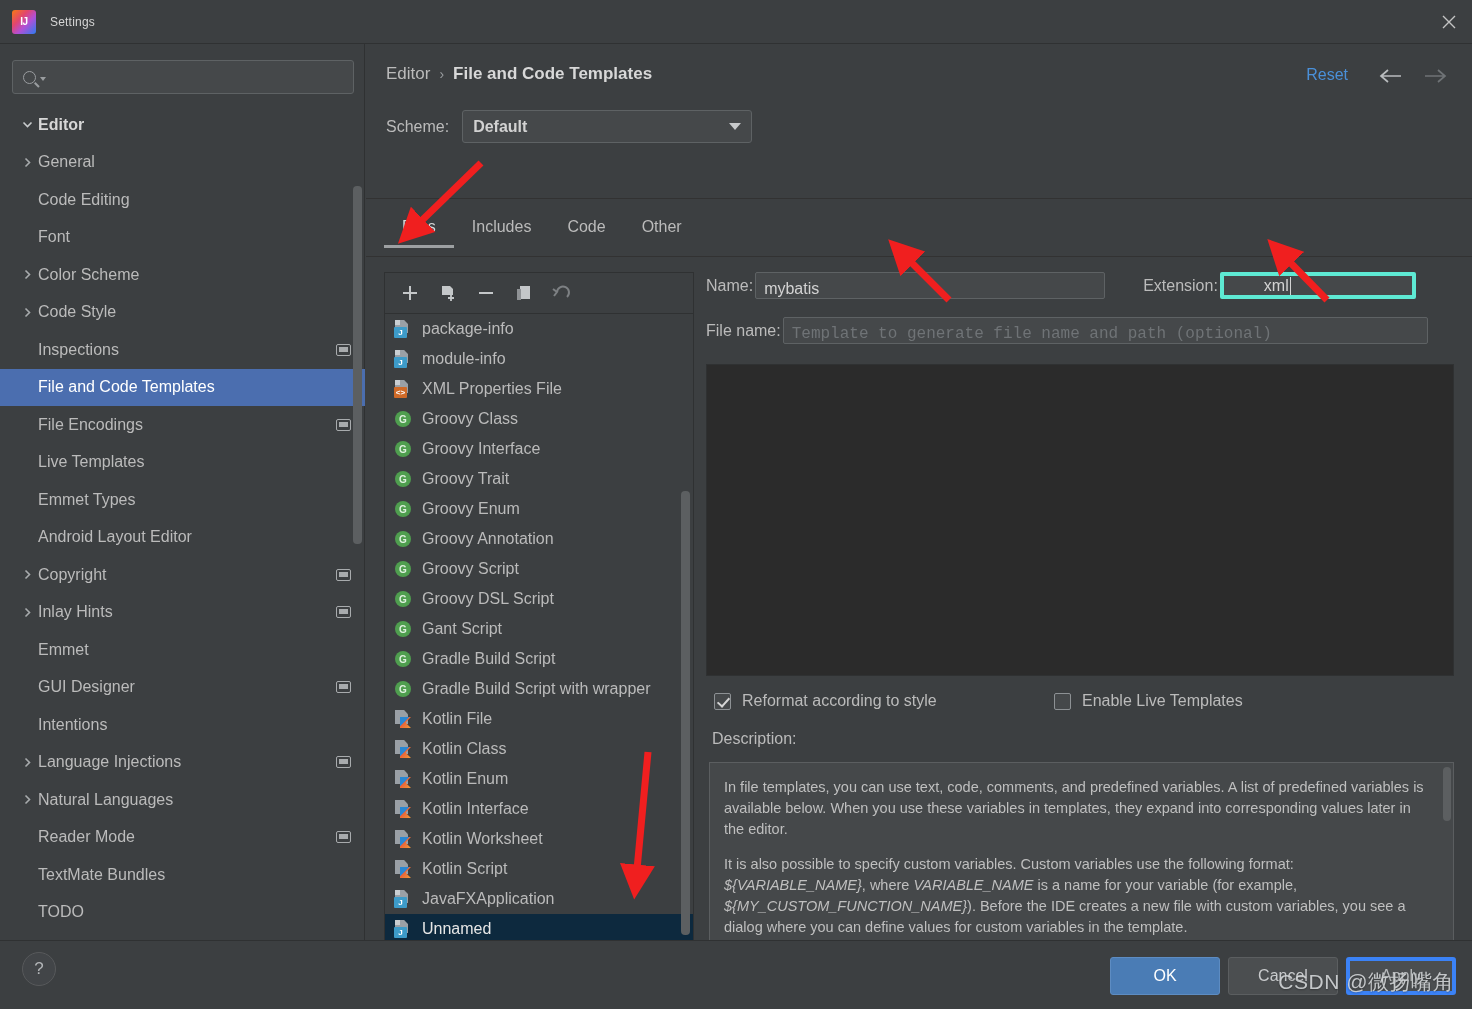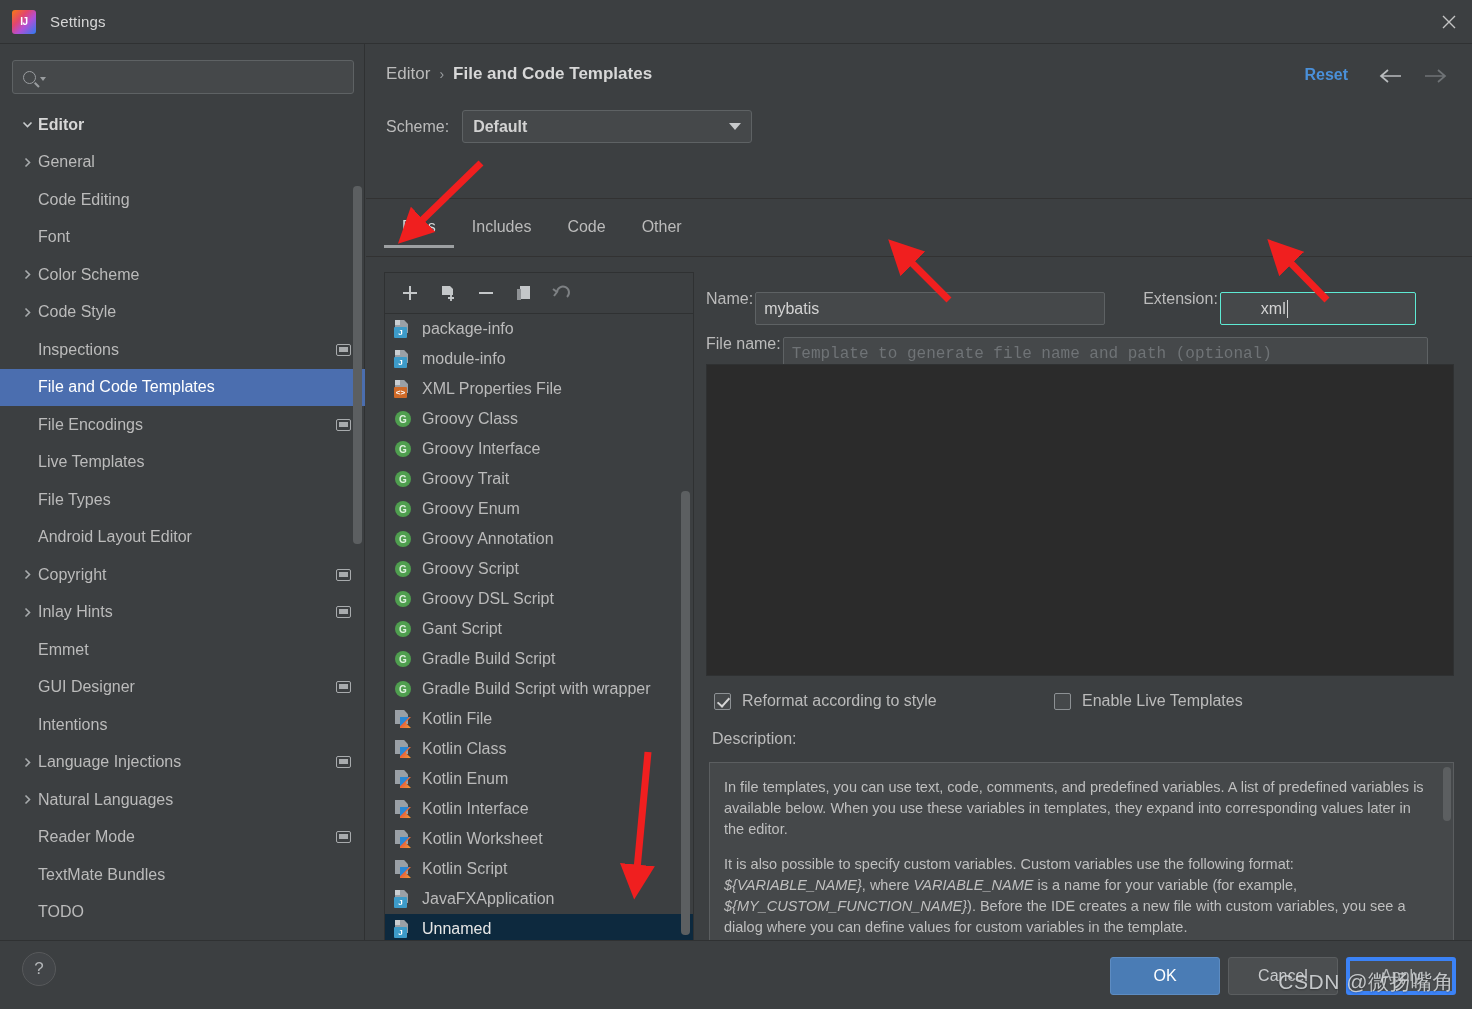--- a/index.html
+++ b/index.html
@@ -22,21 +22,21 @@
     width: 24px; height: 24px; margin-left: 12px; border-radius: 3px;
     background: linear-gradient(135deg,#f97a12 0%,#e2466e 35%,#b44fd4 60%,#2b7cf0 100%);
     position: relative; flex: none;
   }
   .ij-logo::after {
     content: "IJ"; position: absolute; inset: 0; color: #fff;
     font-size: 10px; font-weight: bold; display: flex;
     align-items: center; justify-content: center; letter-spacing: -0.5px;
   }
   .title-text {
-    margin-left: 14px; font-size: 15px; color: #d6d6d6; letter-spacing: .2px;
+    margin-left: 14px; font-size: 12px; color: #d6d6d6; letter-spacing: .2px;
   }
   .close-btn {
     position: absolute; right: 0; top: 0; width: 46px; height: 44px;
     display: flex; align-items: center; justify-content: center;
     color: #c4c4c4; cursor: pointer;
   }
 
   
   .sidebar {
     position: absolute; left: 0; top: 44px; width: 365px; height: 896px;
@@ -94,21 +94,21 @@
     background: #3c3f41;
   }
   .breadcrumb {
     position: absolute; left: 20px; top: 20px; font-size: 17px;
     display: flex; align-items: center; gap: 9px; color: #bbbbbb;
   }
   .breadcrumb .crumb-strong { color: #d8d8d8; font-weight: bold; }
   .breadcrumb .sep { color: #9a9da0; font-size: 14px; }
   .reset-link {
     position: absolute; right: 124px; top: 22px; color: #4a90d9;
-    font-size: 16px; font-weight: bold; cursor: pointer;
+    font-size: 16px; font-weight: normal; cursor: pointer;
   }
   .nav-arrow {
     position: absolute; top: 20px; width: 28px; height: 24px;
     display: flex; align-items: center; justify-content: center; cursor: pointer;
   }
   .nav-back { right: 68px; color: #b9bcbe; }
   .nav-fwd  { right: 22px; color: #6f7376; }
 
   .scheme-row {
     position: absolute; left: 20px; top: 66px; display: flex; align-items: center; gap: 13px;
@@ -212,24 +212,24 @@
     position: absolute; left: 3px; top: 3px; width: 245px; height: 8px;
     background: #5c5f61; border-radius: 4px;
   }
 
   
   .form { position: absolute; left: 340px; top: 228px; width: 750px; height: 694px; }
   .field-row { display: flex; align-items: center; gap: 2px; }
   .flabel { font-size: 16px; color: #bbbbbb; white-space: nowrap; }
   .tinput {
     background: #45484a; border: 1px solid #5e6264; border-radius: 2px;
-    height: 33px; display: flex; align-items: center; padding: 0 8px;
-    color: #d3d3d3; font-size: 16px; cursor: text; position: relative; margin-top: 20px;
-  }
-  .tinput.focused { border: 1px solid #5eead4; background: #45484a; padding-left: 40px; }
+    height: 27px; display: flex; align-items: flex-end; padding: 0 8px;
+    color: #d3d3d3; font-size: 16px; cursor: text; position: relative;
+  }
+  .tinput.focused { border: 4px solid #5eead4; background: #45484a; padding-left: 40px; }
   .tinput .ph { color: #6f7376; font-family: "Liberation Mono", monospace; font-size: 16px; }
   .caret {
     display: inline-block; width: 1.5px; height: 18px; background: #d3d3d3; margin-left: 1px;
   }
   .editor-area {
     position: absolute; left: 0; top: 92px; width: 748px; height: 312px;
     background: #2b2b2b; border: 1px solid #2f3132;
   }
   .checks { position: absolute; left: 8px; top: 420px; display: flex; align-items: center; gap: 0; }
   .cb-wrap { display: flex; align-items: center; gap: 11px; cursor: pointer; }
@@ -356,21 +356,21 @@
         <span class="arrow"></span>
         <span class="lbl">File Encodings</span>
         <span class="mon-icon"></span>
       </div>
       <div class="tree-row lvl1">
         <span class="arrow"></span>
         <span class="lbl">Live Templates</span>
       </div>
       <div class="tree-row lvl1">
         <span class="arrow"></span>
-        <span class="lbl">File Types</span>
+        <span class="lbl">Emmet Types</span>
       </div>
       <div class="tree-row lvl1">
         <span class="arrow"></span>
         <span class="lbl">Android Layout Editor</span>
       </div>
       <div class="tree-row lvl1">
         <span class="arrow">
           <svg width="11" height="11" viewBox="0 0 11 11">
             <path d="M3.5 1.5 L7.5 5.5 L3.5 9.5" stroke="#a8abad" stroke-width="1.6" fill="none"></path>
           </svg>

